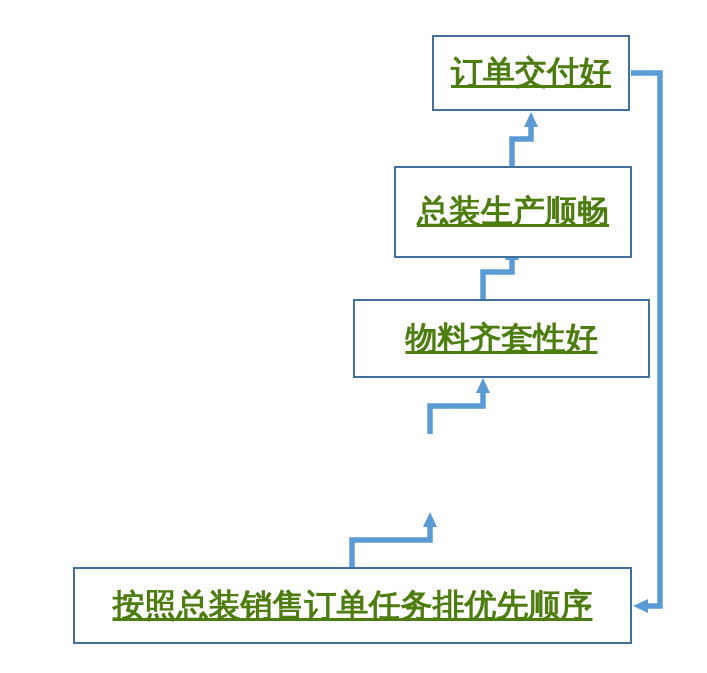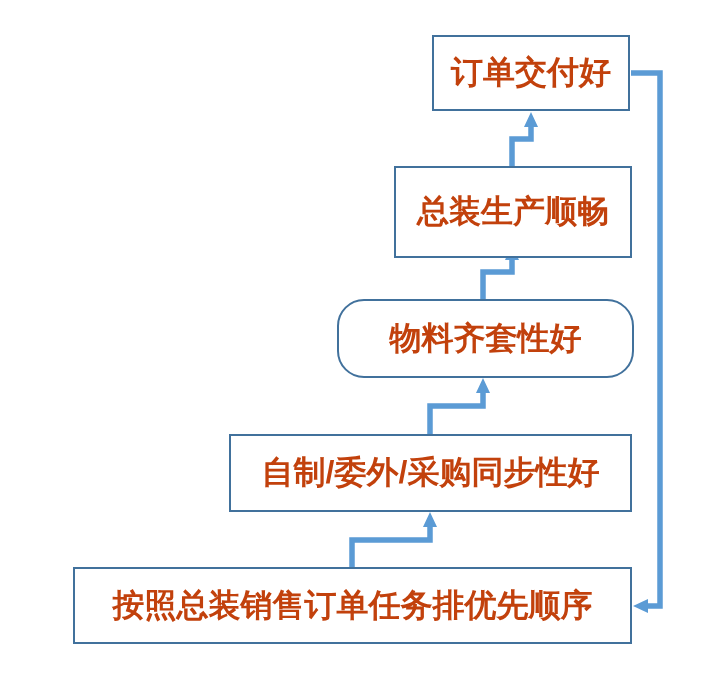--- a/index.html
+++ b/index.html
@@ -24,29 +24,30 @@
   }
   .node {
     position: absolute;
     box-sizing: border-box;
     background: #ffffff;
     border: 2.5px solid #41719C;
     display: flex;
     align-items: center;
     justify-content: center;
     text-align: center;
-    color: #c2410c;
+    color: #4d7c0f;
     font-weight: bold;
     font-size: 32px;
     line-height: 1.1;
     white-space: nowrap;
+    text-decoration: underline;
   }
   .n1 { left: 432px; top: 35px;  width: 198px; height: 76px; }
   .n2 { left: 394px; top: 166px; width: 238px; height: 92px; }
-  .n3 { left: 337px; top: 299px; width: 297px; height: 79px; border-radius: 27px; }
+  .n3 { left: 353px; top: 299px; width: 297px; height: 79px; }
   .n4 { left: 229px; top: 434px; width: 403px; height: 78px; }
   .n5 { left: 73px;  top: 567px; width: 559px; height: 77px; }
 </style>
 </head>
 <body>
 
 <div class="canvas">
 
   <svg class="connectors" width="707" height="673" viewBox="0 0 707 673">
 
@@ -81,21 +82,18 @@
   </div>
 
   <div class="node n2">
     <span>总装生产顺畅</span>
   </div>
 
   <div class="node n3">
     <span>物料齐套性好</span>
   </div>
 
-  <div class="node n4">
-    <span>自制/委外/采购同步性好</span>
-  </div>
 
   <div class="node n5">
     <span>按照总装销售订单任务排优先顺序</span>
   </div>
 
 </div>
 
 </body></html>

